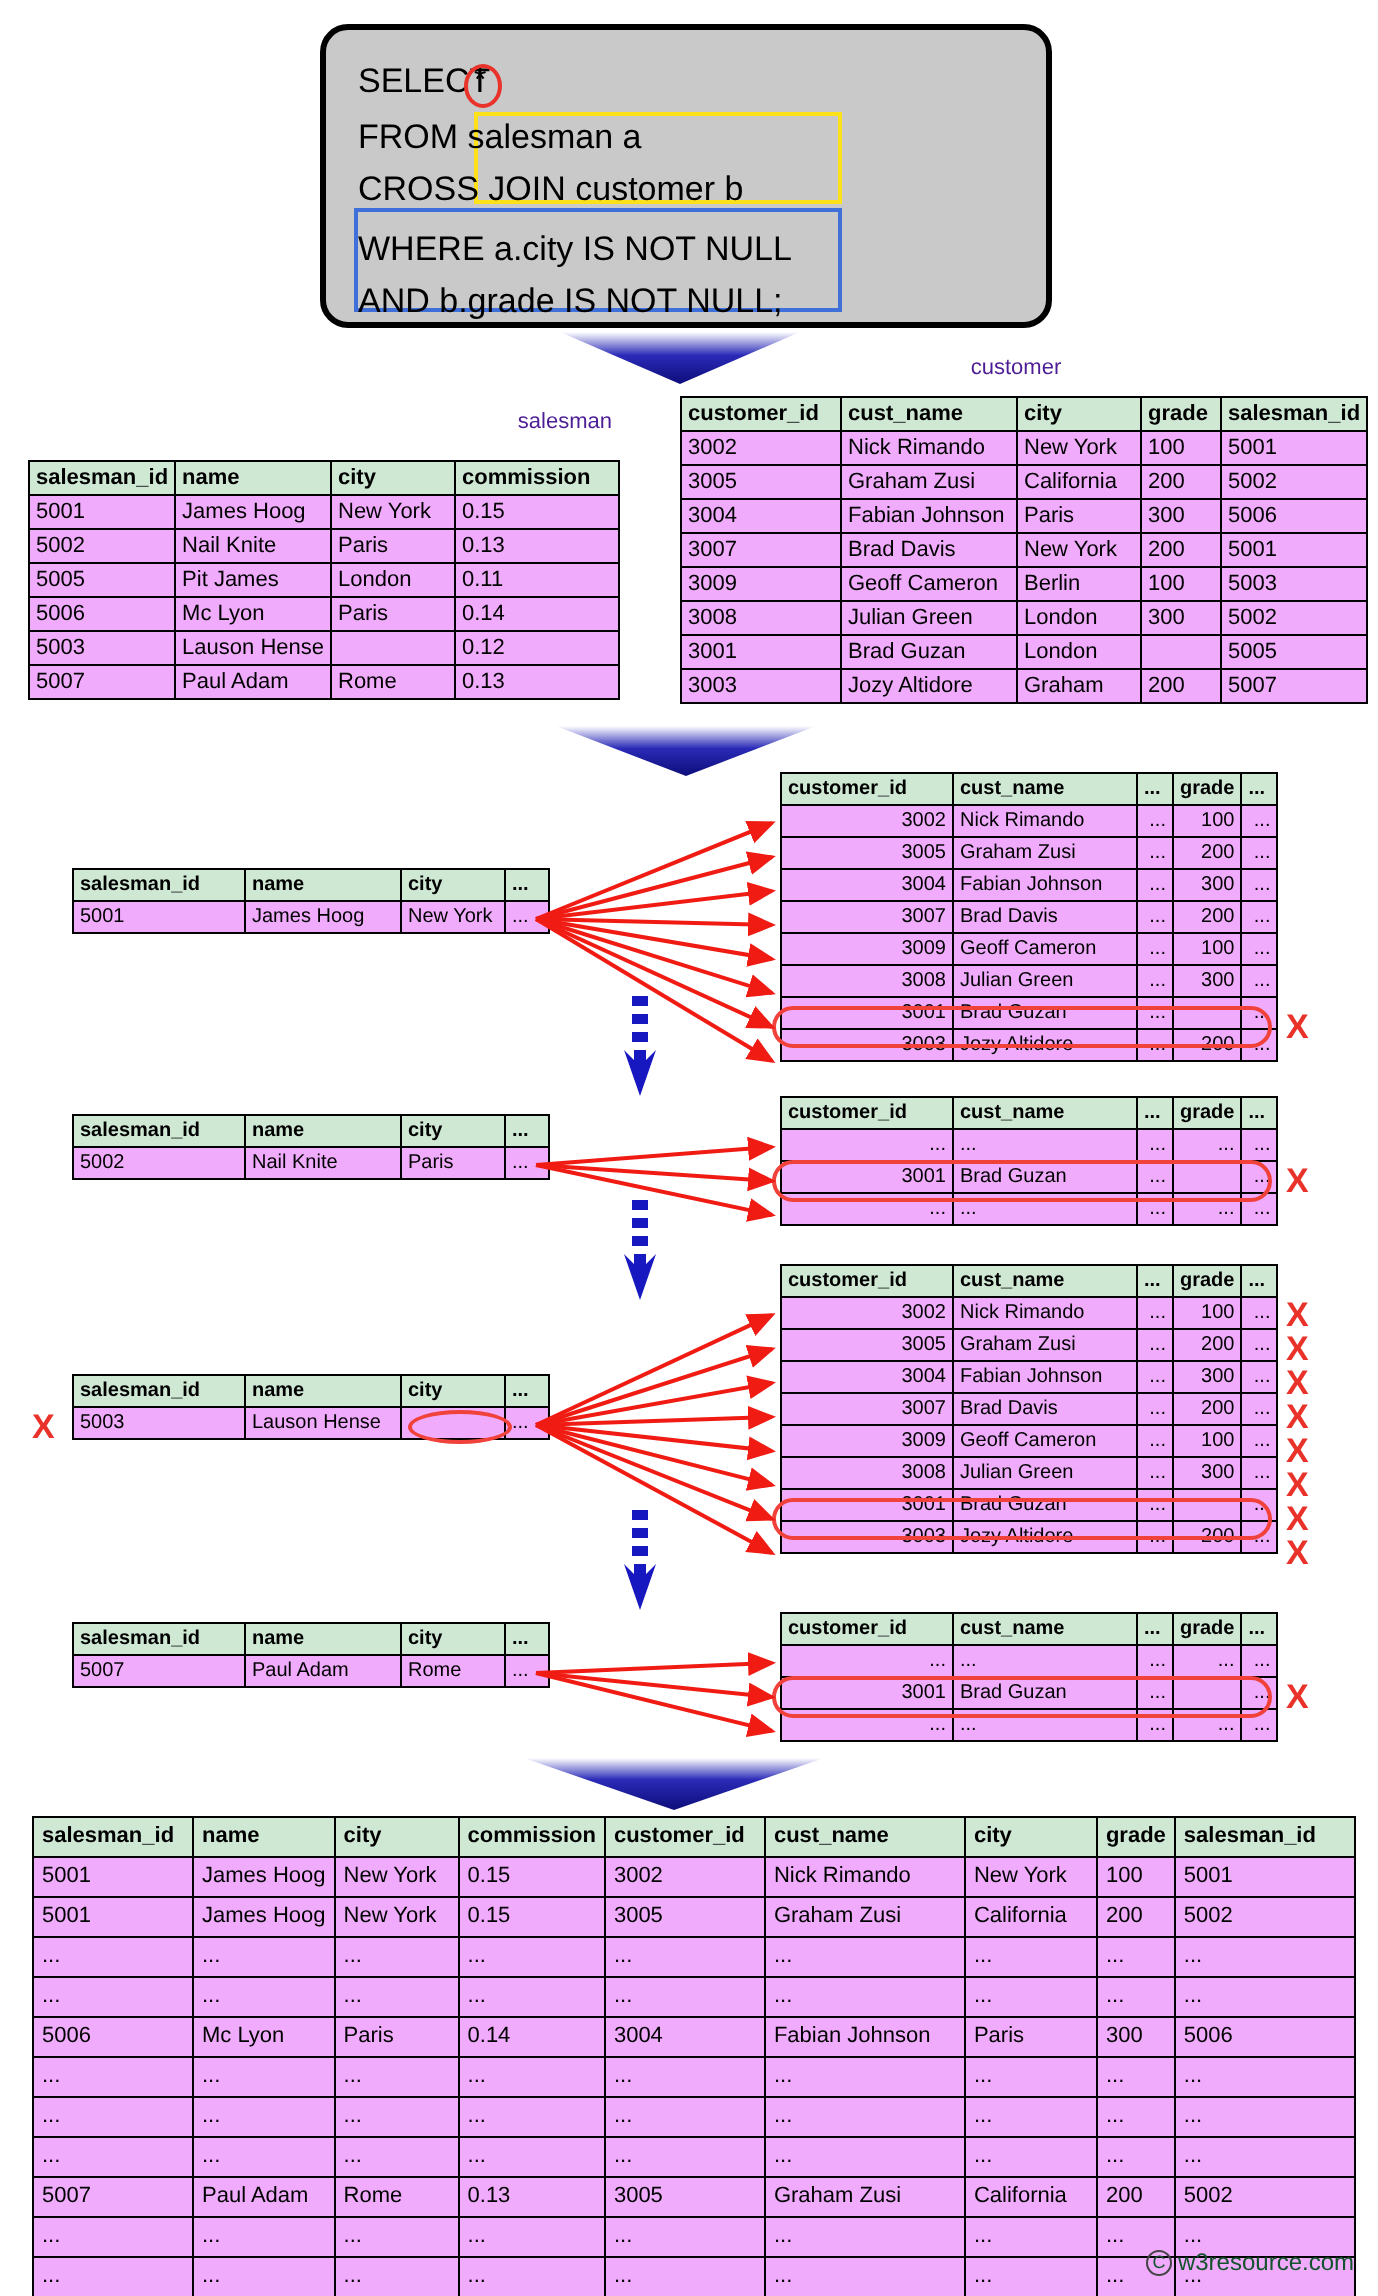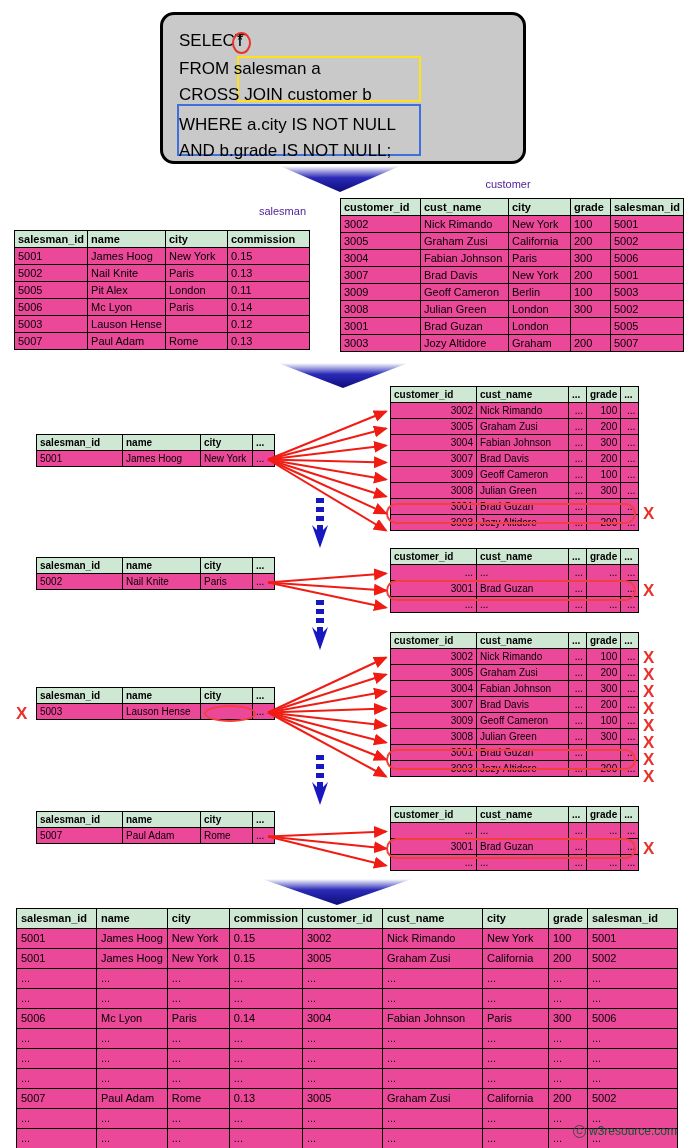--- a/index.html
+++ b/index.html
@@ -3,21 +3,21 @@
 <meta charset="utf-8">
 <style>
   html,body{margin:0;padding:0;background:#fff;}
   body{
     width:689px;height:1148px;position:relative;overflow:hidden;
     font-family:"Liberation Sans", sans-serif;
     -webkit-font-smoothing:antialiased;
   }
 
   
-  .tbl{border-collapse:collapse;background:#ec4899;position:absolute;}
+  .tbl{border-collapse:collapse;background:#f0abfc;position:absolute;}
   .tbl td,.tbl th{
     border:1px solid #000;
     font-family:"Liberation Sans", sans-serif;
     font-weight:normal;
     text-align:left;
     white-space:nowrap;
     overflow:hidden;
   }
   .tbl th{background:#cfe8d4;font-weight:bold;}
 
@@ -143,21 +143,21 @@
         <td>0.15</td>
       </tr>
       <tr>
         <td>5002</td>
         <td>Nail Knite</td>
         <td>Paris</td>
         <td>0.13</td>
       </tr>
       <tr>
         <td>5005</td>
-        <td>Pit Alex</td>
+        <td>Pit James</td>
         <td>London</td>
         <td>0.11</td>
       </tr>
       <tr>
         <td>5006</td>
         <td>Mc Lyon</td>
         <td>Paris</td>
         <td>0.14</td>
       </tr>
       <tr>

